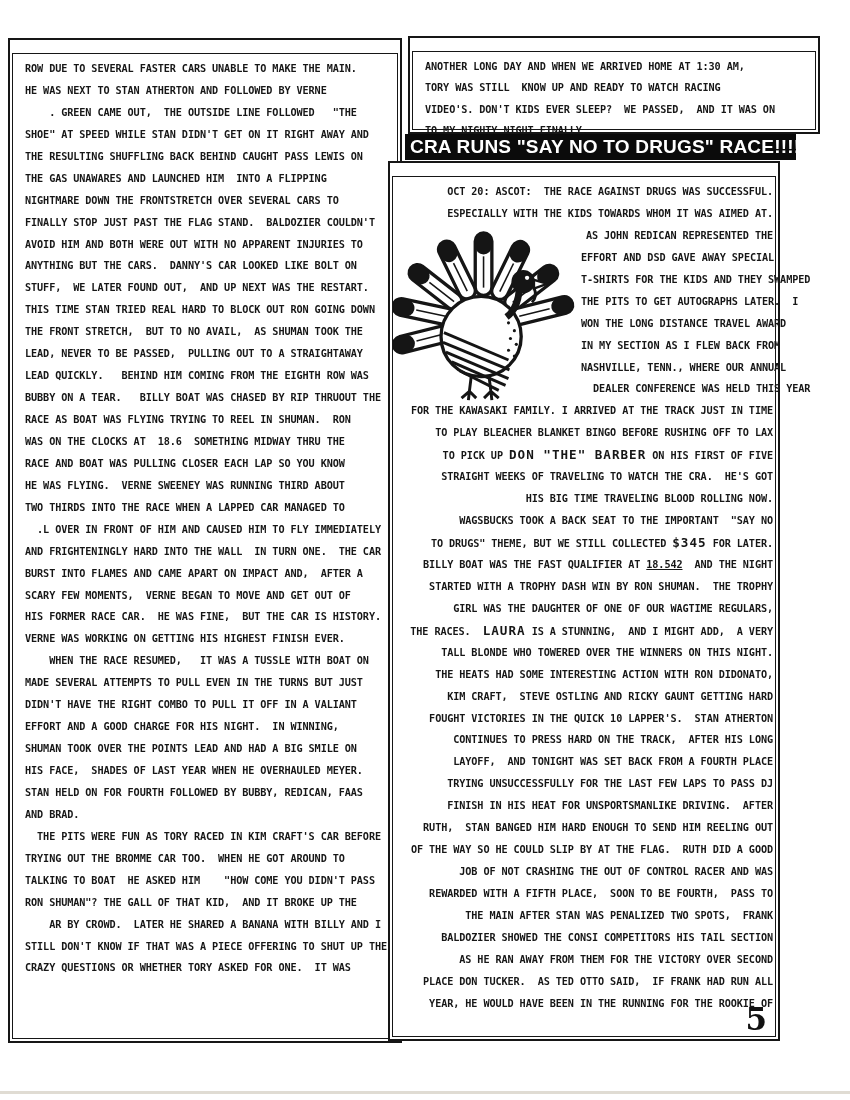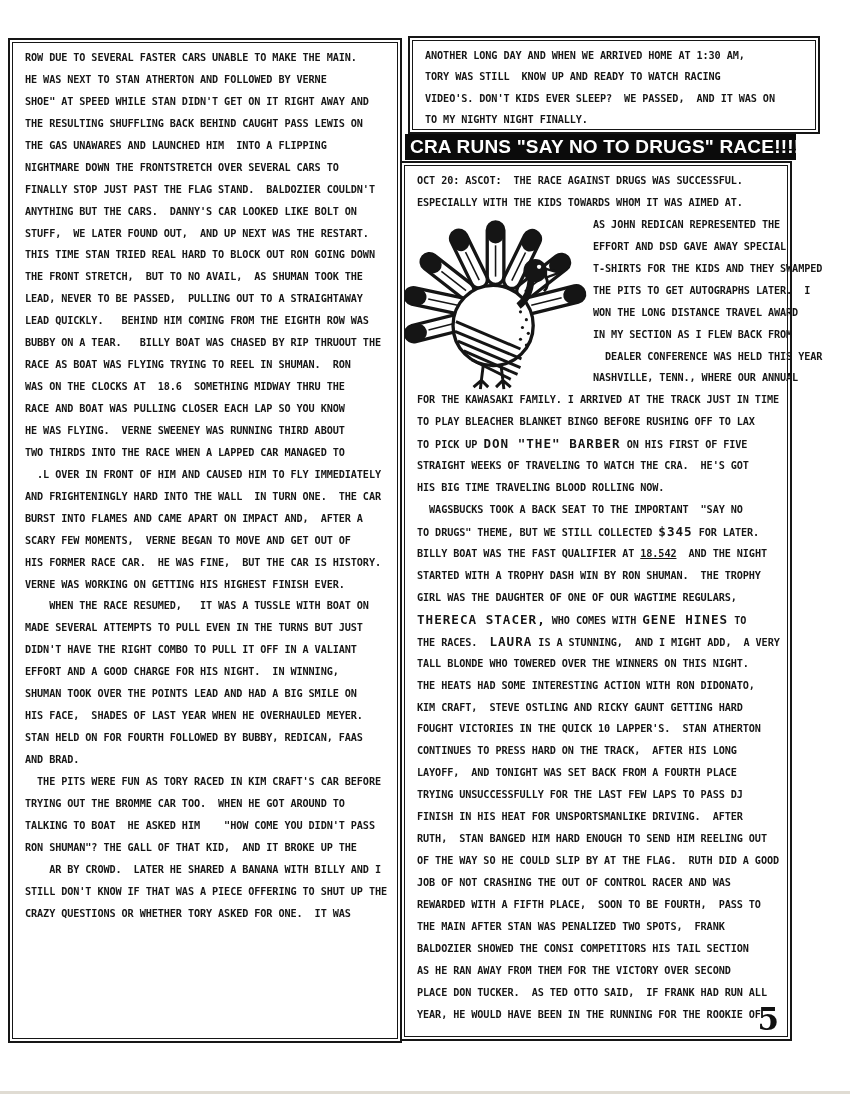--- a/index.html
+++ b/index.html
@@ -1,21 +1,21 @@
 <!DOCTYPE html>
 <html><head>
 <meta charset="utf-8">
 <style>
   html,body{margin:0;padding:0;background:#ffffff;}
   #page{position:relative;width:850px;height:1100px;background:#ffffff;overflow:hidden;
         font-family:"DejaVu Sans Mono","Liberation Mono",monospace;color:#161616;}
 
   
   .dbox{position:absolute;border:2px solid #161616;background:#fff;}
-  .dbox .inner{position:absolute;inset:2px;border:1.5px solid #161616;}
+  .dbox .inner{position:absolute;inset:2px;border:1.5px solid #161616;margin-top:11px;}
 
   .col{position:absolute;inset:4px 2px 4px 4px;}
   .ln{white-space:pre;font-size:10.2px;font-weight:600;letter-spacing:-0.1px;
       height:21.95px;line-height:21.95px;padding-left:8px;color:#161616;}
   .intro .ln{height:21.4px;line-height:21.4px;}
   .ln.wrap{margin-left:176px;}
   .ln .b{font-weight:bold;font-size:12.6px;letter-spacing:1px;}
   .ln .u{text-decoration:underline;}
 
   #headline-bar{position:absolute;left:405px;top:134px;width:391px;height:26px;
@@ -34,25 +34,27 @@
 </head>
 <body>
 
 <div id="page">
 
   <div class="dbox" style="left:8px;top:38px;width:390px;height:1001px;">
     <div class="inner">
       <div class="col">
           <div class="ln"><span>ROW DUE TO SEVERAL FASTER CARS UNABLE TO MAKE THE MAIN.</span></div>
           <div class="ln"><span>HE WAS NEXT TO STAN ATHERTON AND FOLLOWED BY VERNE</span></div>
+          <div class="ln"><span>    . GREEN CAME OUT,  THE OUTSIDE LINE FOLLOWED   "THE</span></div>
           <div class="ln"><span>SHOE" AT SPEED WHILE STAN DIDN'T GET ON IT RIGHT AWAY AND</span></div>
           <div class="ln"><span>THE RESULTING SHUFFLING BACK BEHIND CAUGHT PASS LEWIS ON</span></div>
           <div class="ln"><span>THE GAS UNAWARES AND LAUNCHED HIM  INTO A FLIPPING</span></div>
           <div class="ln"><span>NIGHTMARE DOWN THE FRONTSTRETCH OVER SEVERAL CARS TO</span></div>
           <div class="ln"><span>FINALLY STOP JUST PAST THE FLAG STAND.  BALDOZIER COULDN'T</span></div>
+          <div class="ln"><span>AVOID HIM AND BOTH WERE OUT WITH NO APPARENT INJURIES TO</span></div>
           <div class="ln"><span>ANYTHING BUT THE CARS.  DANNY'S CAR LOOKED LIKE BOLT ON</span></div>
           <div class="ln"><span>STUFF,  WE LATER FOUND OUT,  AND UP NEXT WAS THE RESTART.</span></div>
           <div class="ln"><span>THIS TIME STAN TRIED REAL HARD TO BLOCK OUT RON GOING DOWN</span></div>
           <div class="ln"><span>THE FRONT STRETCH,  BUT TO NO AVAIL,  AS SHUMAN TOOK THE</span></div>
           <div class="ln"><span>LEAD, NEVER TO BE PASSED,  PULLING OUT TO A STRAIGHTAWAY</span></div>
           <div class="ln"><span>LEAD QUICKLY.   BEHIND HIM COMING FROM THE EIGHTH ROW WAS</span></div>
           <div class="ln"><span>BUBBY ON A TEAR.   BILLY BOAT WAS CHASED BY RIP THRUOUT THE</span></div>
           <div class="ln"><span>RACE AS BOAT WAS FLYING TRYING TO REEL IN SHUMAN.  RON</span></div>
           <div class="ln"><span>WAS ON THE CLOCKS AT  18.6  SOMETHING MIDWAY THRU THE</span></div>
           <div class="ln"><span>RACE AND BOAT WAS PULLING CLOSER EACH LAP SO YOU KNOW</span></div>
@@ -89,21 +91,21 @@
           <div class="ln"><span>ANOTHER LONG DAY AND WHEN WE ARRIVED HOME AT 1:30 AM,</span></div>
           <div class="ln"><span>TORY WAS STILL  KNOW UP AND READY TO WATCH RACING</span></div>
           <div class="ln"><span>VIDEO'S. DON'T KIDS EVER SLEEP?  WE PASSED,  AND IT WAS ON</span></div>
           <div class="ln"><span>TO MY NIGHTY NIGHT FINALLY.</span></div>
         </div>
     </div>
   </div>
 
   <div id="headline-bar">CRA RUNS "SAY NO TO DRUGS" RACE!!!!!!</div>
 
-  <div class="dbox" style="left:400px;top:161px;width:388px;height:876px;">
+  <div class="dbox" style="left:388px;top:161px;width:388px;height:876px;text-align:right;">
     <div class="inner">
 
       <svg id="turkey" viewBox="0 0 190 182">
         <defs>
           <g id="petal">
             <rect x="84" y="6" width="17" height="64" rx="8.5" fill="#fff" stroke="#151515" stroke-width="3.4"></rect>
             <rect x="84" y="6" width="17" height="22" rx="8.5" fill="#151515"></rect>
             <line x1="92.5" y1="30" x2="92.5" y2="62" stroke="#151515" stroke-width="1.6"></line>
           </g>
         </defs>
@@ -152,33 +154,32 @@
 
       <div class="col">
           <div class="ln"><span>OCT 20: ASCOT:  THE RACE AGAINST DRUGS WAS SUCCESSFUL.</span></div>
           <div class="ln"><span>ESPECIALLY WITH THE KIDS TOWARDS WHOM IT WAS AIMED AT.</span></div>
           <div class="ln wrap"><span>AS JOHN REDICAN REPRESENTED THE</span></div>
           <div class="ln wrap"><span>EFFORT AND DSD GAVE AWAY SPECIAL</span></div>
           <div class="ln wrap"><span>T-SHIRTS FOR THE KIDS AND THEY SWAMPED</span></div>
           <div class="ln wrap"><span>THE PITS TO GET AUTOGRAPHS LATER.  I</span></div>
           <div class="ln wrap"><span>WON THE LONG DISTANCE TRAVEL AWARD</span></div>
           <div class="ln wrap"><span>IN MY SECTION AS I FLEW BACK FROM</span></div>
+          <div class="ln wrap"><span>NASHVILLE, TENN., WHERE OUR ANNUAL</span></div>
           <div class="ln wrap"><span>  DEALER CONFERENCE WAS HELD THIS YEAR</span></div>
-          <div class="ln wrap"><span>NASHVILLE, TENN., WHERE OUR ANNUAL</span></div>
           <div class="ln"><span>FOR THE KAWASAKI FAMILY. I ARRIVED AT THE TRACK JUST IN TIME</span></div>
           <div class="ln"><span>TO PLAY BLEACHER BLANKET BINGO BEFORE RUSHING OFF TO LAX</span></div>
           <div class="ln"><span>TO PICK UP </span><span class="b">DON "THE" BARBER</span><span> ON HIS FIRST OF FIVE</span></div>
           <div class="ln"><span>STRAIGHT WEEKS OF TRAVELING TO WATCH THE CRA.  HE'S GOT</span></div>
           <div class="ln"><span>HIS BIG TIME TRAVELING BLOOD ROLLING NOW.</span></div>
           <div class="ln"><span>  WAGSBUCKS TOOK A BACK SEAT TO THE IMPORTANT  "SAY NO</span></div>
           <div class="ln"><span>TO DRUGS" THEME, BUT WE STILL COLLECTED </span><span class="b">$345</span><span> FOR LATER.</span></div>
           <div class="ln"><span>BILLY BOAT WAS THE FAST QUALIFIER AT </span><span class="u">18.542</span><span>  AND THE NIGHT</span></div>
           <div class="ln"><span>STARTED WITH A TROPHY DASH WIN BY RON SHUMAN.  THE TROPHY</span></div>
           <div class="ln"><span>GIRL WAS THE DAUGHTER OF ONE OF OUR WAGTIME REGULARS,</span></div>
-          <div class="ln"><span class="b">THERECA STACER,</span><span> WHO COMES WITH </span><span class="b">GENE HINES</span><span> TO</span></div>
           <div class="ln"><span>THE RACES.  </span><span class="b">LAURA</span><span> IS A STUNNING,  AND I MIGHT ADD,  A VERY</span></div>
           <div class="ln"><span>TALL BLONDE WHO TOWERED OVER THE WINNERS ON THIS NIGHT.</span></div>
           <div class="ln"><span>THE HEATS HAD SOME INTERESTING ACTION WITH RON DIDONATO,</span></div>
           <div class="ln"><span>KIM CRAFT,  STEVE OSTLING AND RICKY GAUNT GETTING HARD</span></div>
           <div class="ln"><span>FOUGHT VICTORIES IN THE QUICK 10 LAPPER'S.  STAN ATHERTON</span></div>
           <div class="ln"><span>CONTINUES TO PRESS HARD ON THE TRACK,  AFTER HIS LONG</span></div>
           <div class="ln"><span>LAYOFF,  AND TONIGHT WAS SET BACK FROM A FOURTH PLACE</span></div>
           <div class="ln"><span>TRYING UNSUCCESSFULLY FOR THE LAST FEW LAPS TO PASS DJ</span></div>
           <div class="ln"><span>FINISH IN HIS HEAT FOR UNSPORTSMANLIKE DRIVING.  AFTER</span></div>
           <div class="ln"><span>RUTH,  STAN BANGED HIM HARD ENOUGH TO SEND HIM REELING OUT</span></div>

